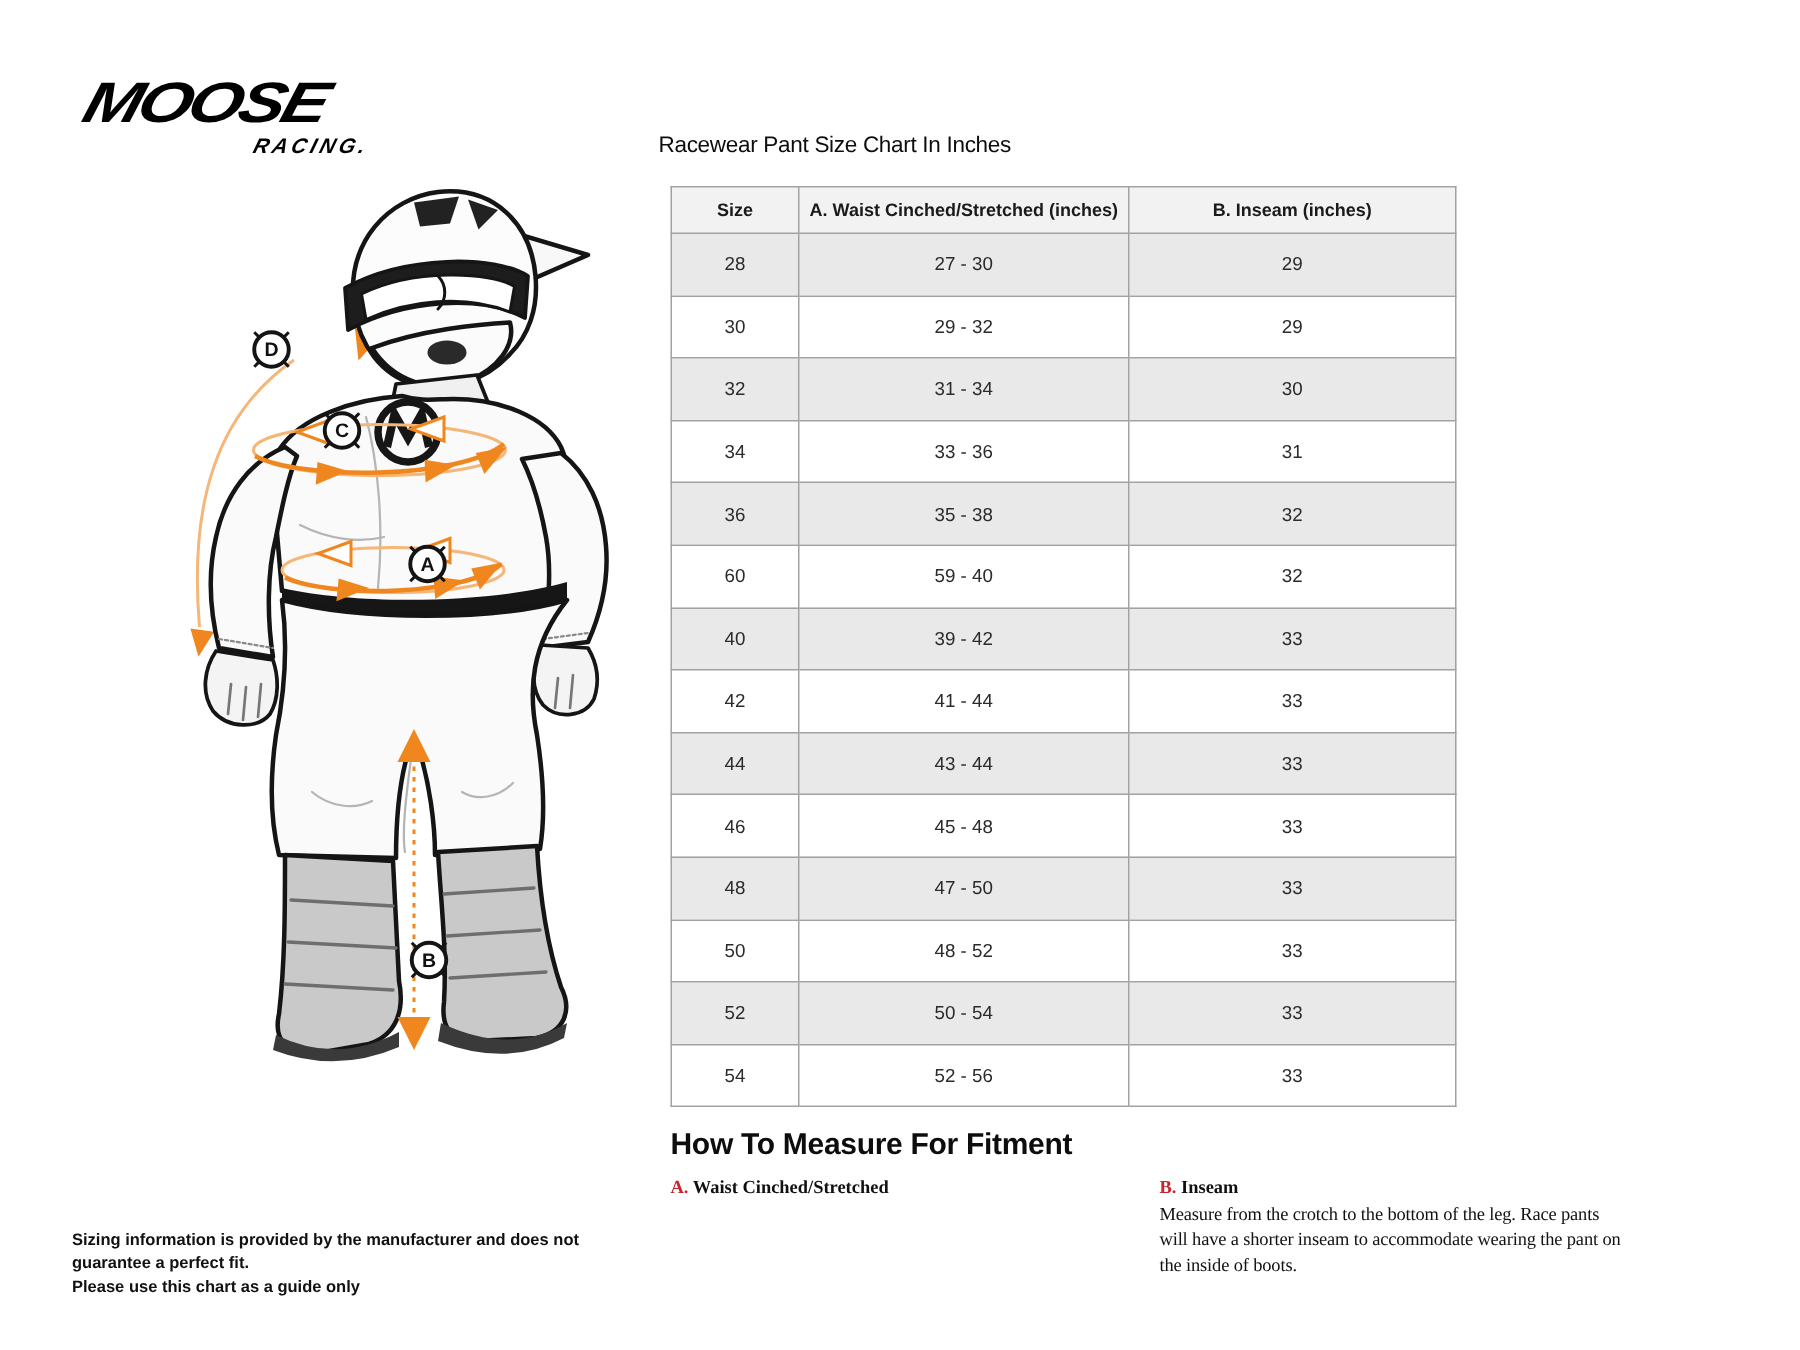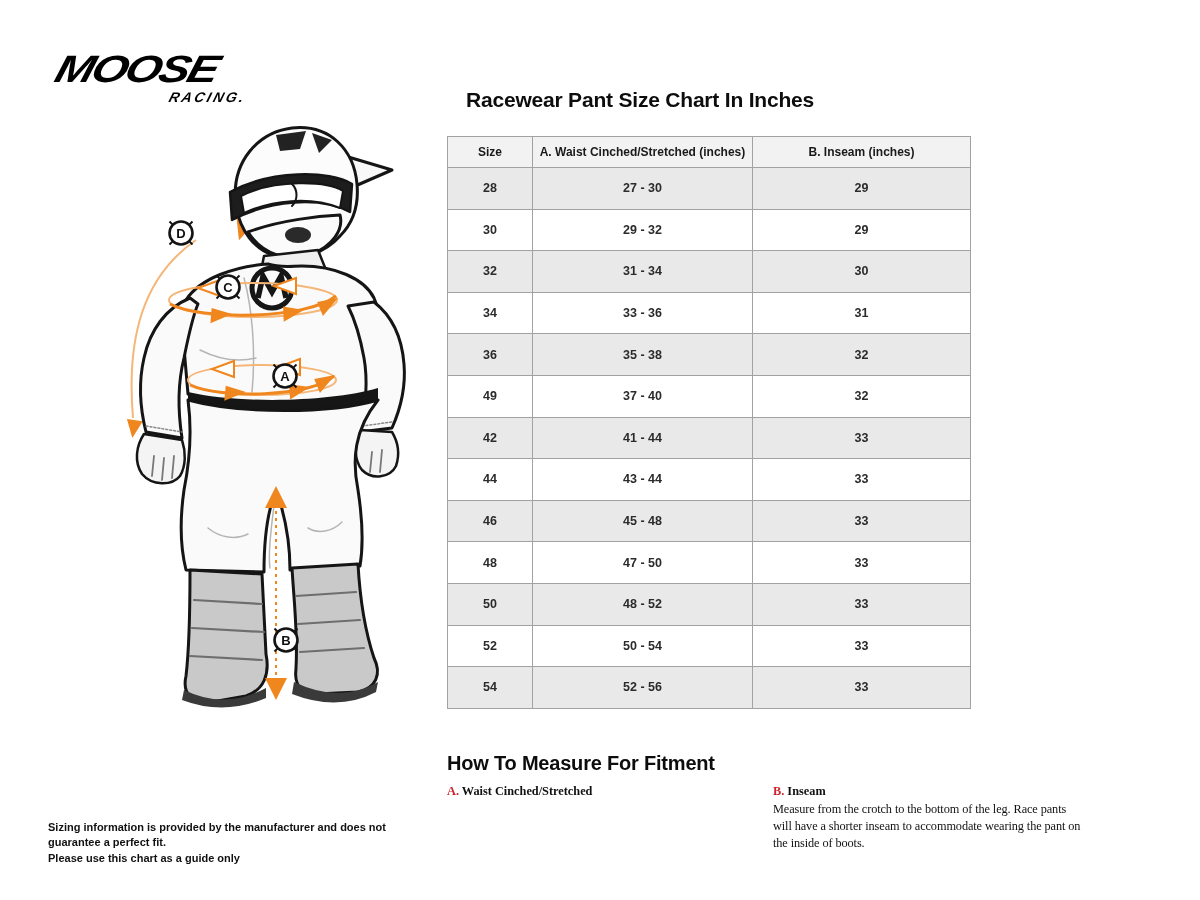--- a/index.html
+++ b/index.html
@@ -26,39 +26,39 @@
   .o-light{stroke:#F5B678;fill:none;}
   .o-outline{fill:#fff;stroke:var(--accent-orange,#F0861E);stroke-width:2;}
   .fig-label circle{fill:#fff;stroke:#141414;stroke-width:2.6;}
   .fig-label line{stroke:#141414;stroke-width:2;}
   .fig-label text{
     font-family:"Liberation Sans",sans-serif;font-size:13px;font-weight:bold;fill:#111;
     text-anchor:middle;dominant-baseline:central;
   }
   
   .chart-title{
-    position:absolute;left:466px;top:88px;font-size:21px;font-weight:700;
+    position:absolute;left:439px;top:88px;font-size:15px;font-weight:400;
     letter-spacing:-0.2px;color:#0d0d0d;
   }
   table.size-table{
-    position:absolute;left:447px;top:136px;width:523px;table-layout:fixed;
+    position:absolute;left:447px;top:124px;width:523px;table-layout:fixed;
     border-collapse:collapse;
   }
   table.size-table col.c-size{width:85px;}
   table.size-table col.c-waist{width:220px;}
   table.size-table col.c-inseam{width:218px;}
   table.size-table th,table.size-table td{
     border:1px solid var(--table-border,#A2A2A2);text-align:center;vertical-align:middle;
     padding:0;
   }
   table.size-table th{
     height:30px;font-size:12px;font-weight:700;background:var(--header-bg,#F2F2F2);color:#1a1a1a;
   }
   table.size-table td{
-    height:40.6px;font-size:12.5px;font-weight:700;color:#2b2b2b;background:#ffffff;
+    height:40.6px;font-size:12.5px;font-weight:400;color:#2b2b2b;background:#ffffff;
   }
   table.size-table tbody tr:nth-child(odd) td{background:var(--row-alt-bg,#E9E9E9);}
   
   .howto{position:absolute;left:447px;top:752px;width:660px;}
   .howto-heading{font-size:20px;font-weight:700;margin:0 0 9px 0;color:#0d0d0d;letter-spacing:-0.2px;}
   .howto-cols{display:flex;font-family:Liberation Serif, serif;}
   .howto-col-a{width:300px;}
   .howto-col-b{width:312px;margin-left:26px;}
   .howto-title{font-size:12.3px;font-weight:700;color:#111;}
   .howto-letter{color:var(--accent-red,#C9252C);}
@@ -238,23 +238,28 @@
           <td>34</td>
           <td>33 - 36</td>
           <td>31</td>
         </tr>
         <tr>
           <td>36</td>
           <td>35 - 38</td>
           <td>32</td>
         </tr>
         <tr>
-          <td>49</td>
-          <td>37 - 40</td>
+          <td>60</td>
+          <td>59 - 40</td>
           <td>32</td>
+        </tr>
+        <tr>
+          <td>40</td>
+          <td>39 - 42</td>
+          <td>33</td>
         </tr>
         <tr>
           <td>42</td>
           <td>41 - 44</td>
           <td>33</td>
         </tr>
         <tr>
           <td>44</td>
           <td>43 - 44</td>
           <td>33</td>

